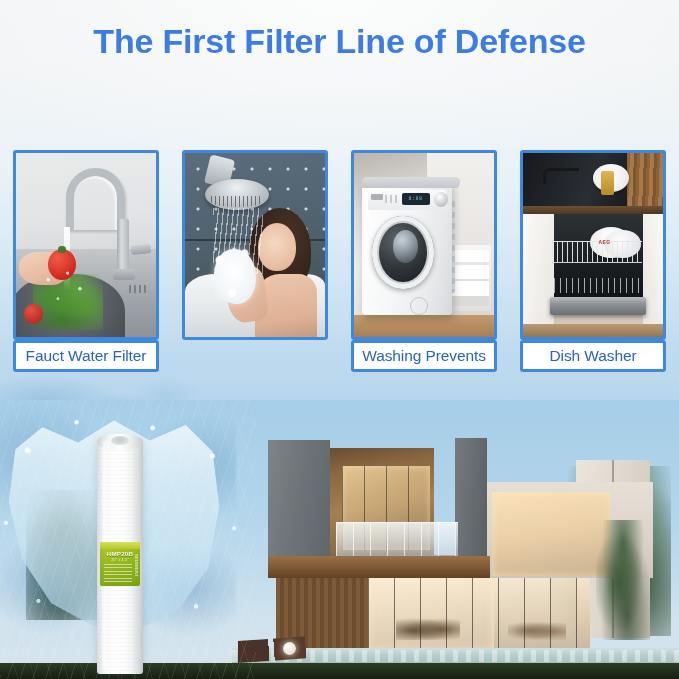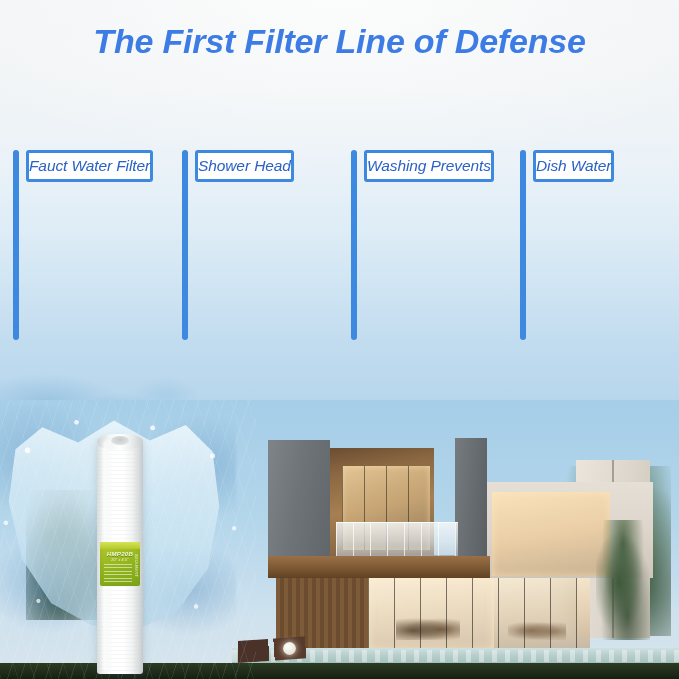--- a/index.html
+++ b/index.html
@@ -11,21 +11,20 @@
     overflow: hidden;
     background: #ffffff;
     font-family: "Liberation Sans", sans-serif;
   }
 
   #poster {
     position: relative;
     width: 679px;
     height: 679px;
     overflow: hidden;
-    font-style: italic;
   }
 
   
   .top-section {
     position: absolute;
     left: 0; top: 0;
     width: 679px;
     height: 402px;
     background:
       radial-gradient(ellipse 90% 60% at 50% 0%, #fbfcfc 0%, rgba(251,252,252,0) 70%),
@@ -82,22 +81,21 @@
     width: 679px;
     height: 236px;
     display: flex;
     justify-content: space-between;
     padding: 0 13px;
   }
 
   .card {
     width: 146px;
     display: flex;
-    flex-direction: row;
-    gap: 7px;
+    flex-direction: column;
   }
 
   .card-photo {
     position: relative;
     height: 190px;
     border: 3px solid #3d89e0;
     border-radius: 3px;
     overflow: hidden;
     background: #dfe3e6;
   }
@@ -774,21 +772,20 @@
             <div class="girl-body"></div>
             <div class="girl-head"></div>
             <div class="girl-arm"></div>
             <div class="shower-neck"></div>
             <div class="showerhead"></div>
             <div class="shower-spray"></div>
             <div class="foam"></div>
             <div class="foam-bubbles"></div>
           </div>
         </div>
-        <div class="card-label">Shower Head</div>
       </div>
 
       <div class="card">
         <div class="card-photo">
           <div class="photo-art">
             <div class="wm-bg"></div>
             <div class="wm-wallpanel"></div>
             <div class="wm-floor"></div>
             <div class="wm-shelf">
                 <div class="wm-towels"></div>
@@ -826,21 +823,21 @@
             <div class="dw-cabinet-r"></div>
             <div class="dw-dish"></div>
             <div class="dw-dish2"></div>
             <div class="dw-rack"></div>
             <div class="dw-brand">AEG</div>
             <div class="dw-rack2"></div>
             <div class="dw-door"></div>
             <div class="dw-floor"></div>
           </div>
         </div>
-        <div class="card-label">Dish Water</div>
+        <div class="card-label">Dish Washer</div>
       </div>
 
     </div>
   </section>
 
   <section class="bottom-section">
 
     <div class="house-scene">
       <div class="sky"></div>
       <div class="tree-right"></div>

